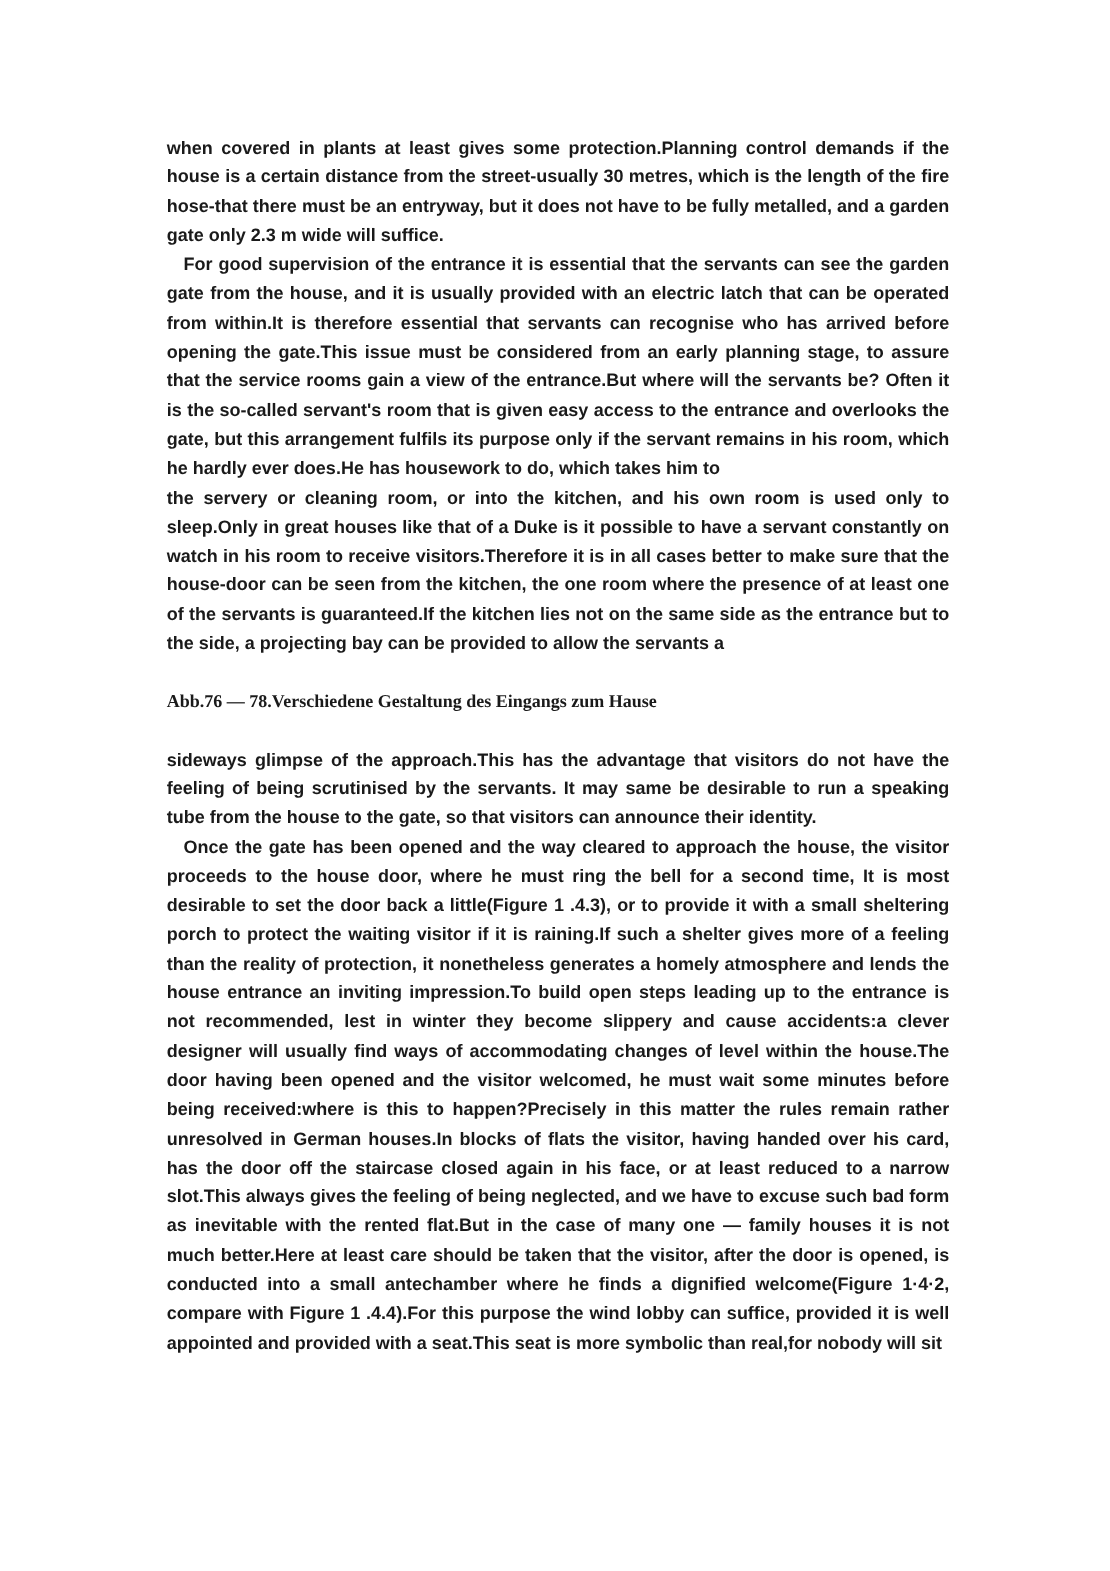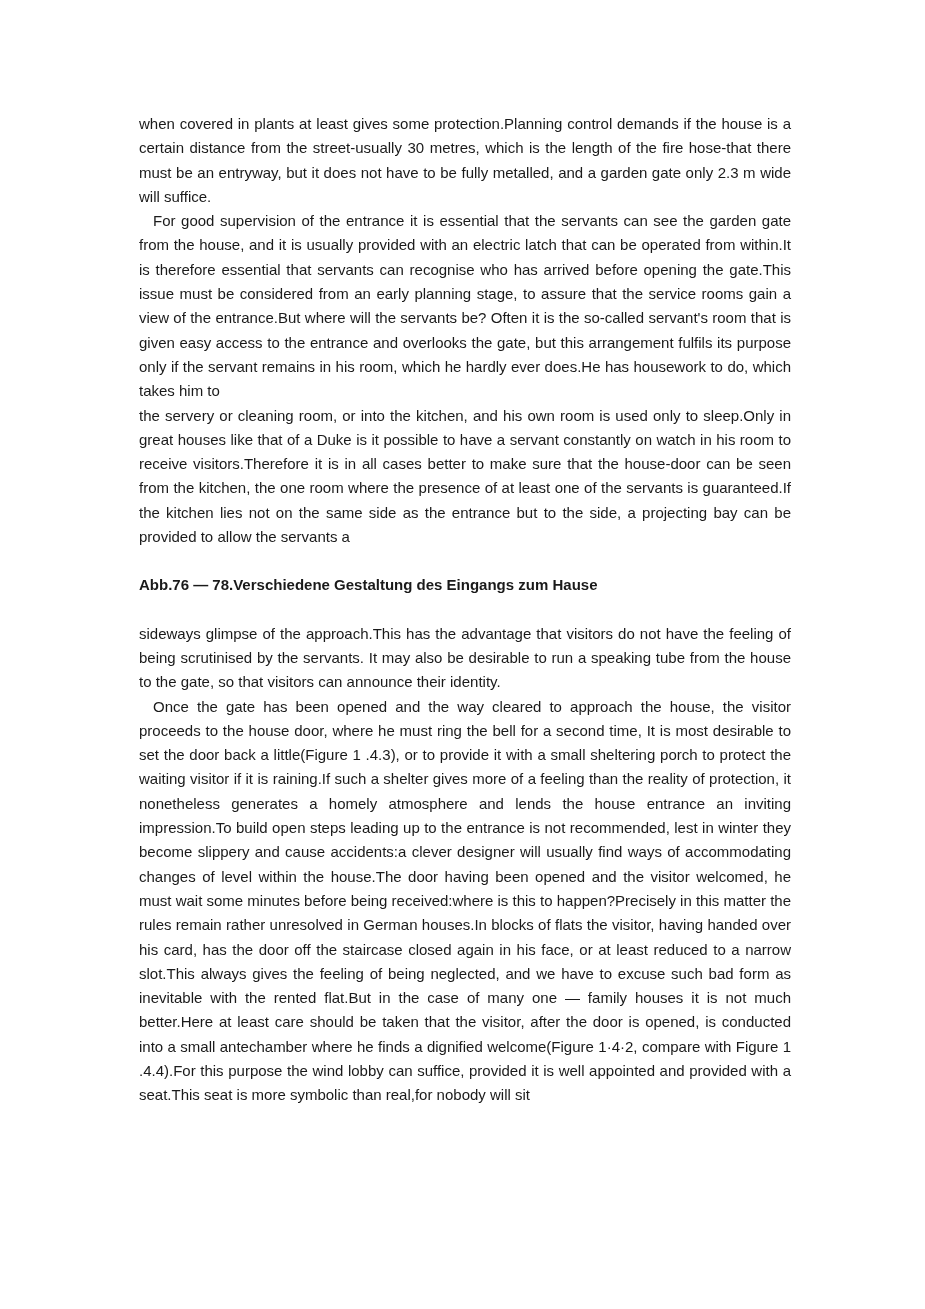--- a/index.html
+++ b/index.html
@@ -18,45 +18,47 @@
     height: 1309px;
     padding: 112px 134px 40px 139px;
     background: #ffffff;
     color: #1a1a1a;
     font-size: 15px;
     line-height: 24.3px;
   }
   .para {
     margin: 0;
     text-align: justify;
+    font-weight: bold;
   }
   .para.indent {
     text-indent: 14px;
   }
   .figure-caption {
     margin: 24px 0 24px 0;
     font-weight: bold;
   }
   .figure-caption p {
     margin: 0;
     text-align: justify;
+    font-family: Liberation Serif, serif;
   }
 </style>
 </head>
 <body>
 
 <div class="page">
 
   <p class="para">when covered in plants at least gives some protection.Planning control demands if the house is a certain distance from the street-usually 30 metres, which is the length of the fire hose-that there must be an entryway, but it does not have to be fully metalled, and a garden gate only 2.3 m wide will suffice.</p>
 
   <p class="para indent">For good supervision of the entrance it is essential that the servants can see the garden gate from the house, and it is usually provided with an electric latch that can be operated from within.It is therefore essential that servants can recognise who has arrived before opening the gate.This issue must be considered from an early planning stage, to assure that the service rooms gain a view of the entrance.But where will the servants be? Often it is the so-called servant's room that is given easy access to the entrance and overlooks the gate, but this arrangement fulfils its purpose only if the servant remains in his room, which he hardly ever does.He has housework to do, which takes him to</p>
 
   <p class="para">the servery or cleaning room, or into the kitchen, and his own room is used only to sleep.Only in great houses like that of a Duke is it possible to have a servant constantly on watch in his room to receive visitors.Therefore it is in all cases better to make sure that the house-door can be seen from the kitchen, the one room where the presence of at least one of the servants is guaranteed.If the kitchen lies not on the same side as the entrance but to the side, a projecting bay can be provided to allow the servants a</p>
 
   <div class="figure-caption">
     <p>Abb.76 — 78.Verschiedene Gestaltung des Eingangs zum Hause</p>
   </div>
 
-  <p class="para">sideways glimpse of the approach.This has the advantage that visitors do not have the feeling of being scrutinised by the servants. It may also be desirable to run a speaking tube from the house to the gate, so that visitors can announce their identity.</p>
+  <p class="para">sideways glimpse of the approach.This has the advantage that visitors do not have the feeling of being scrutinised by the servants. It may same be desirable to run a speaking tube from the house to the gate, so that visitors can announce their identity.</p>
 
   <p class="para indent">Once the gate has been opened and the way cleared to approach the house, the visitor proceeds to the house door, where he must ring the bell for a second time, It is most desirable to set the door back a little(Figure 1 .4.3), or to provide it with a small sheltering porch to protect the waiting visitor if it is raining.If such a shelter gives more of a feeling than the reality of protection, it nonetheless generates a homely atmosphere and lends the house entrance an inviting impression.To build open steps leading up to the entrance is not recommended, lest in winter they become slippery and cause accidents:a clever designer will usually find ways of accommodating changes of level within the house.The door having been opened and the visitor welcomed, he must wait some minutes before being received:where is this to happen?Precisely in this matter the rules remain rather unresolved in German houses.In blocks of flats the visitor, having handed over his card, has the door off the staircase closed again in his face, or at least reduced to a narrow slot.This always gives the feeling of being neglected, and we have to excuse such bad form as inevitable with the rented flat.But in the case of many one — family houses it is not much better.Here at least care should be taken that the visitor, after the door is opened, is conducted into a small antechamber where he finds a dignified welcome(Figure 1·4·2, compare with Figure 1 .4.4).For this purpose the wind lobby can suffice, provided it is well appointed and provided with a seat.This seat is more symbolic than real,for nobody will sit</p>
 
 </div>
 
 </body></html>

